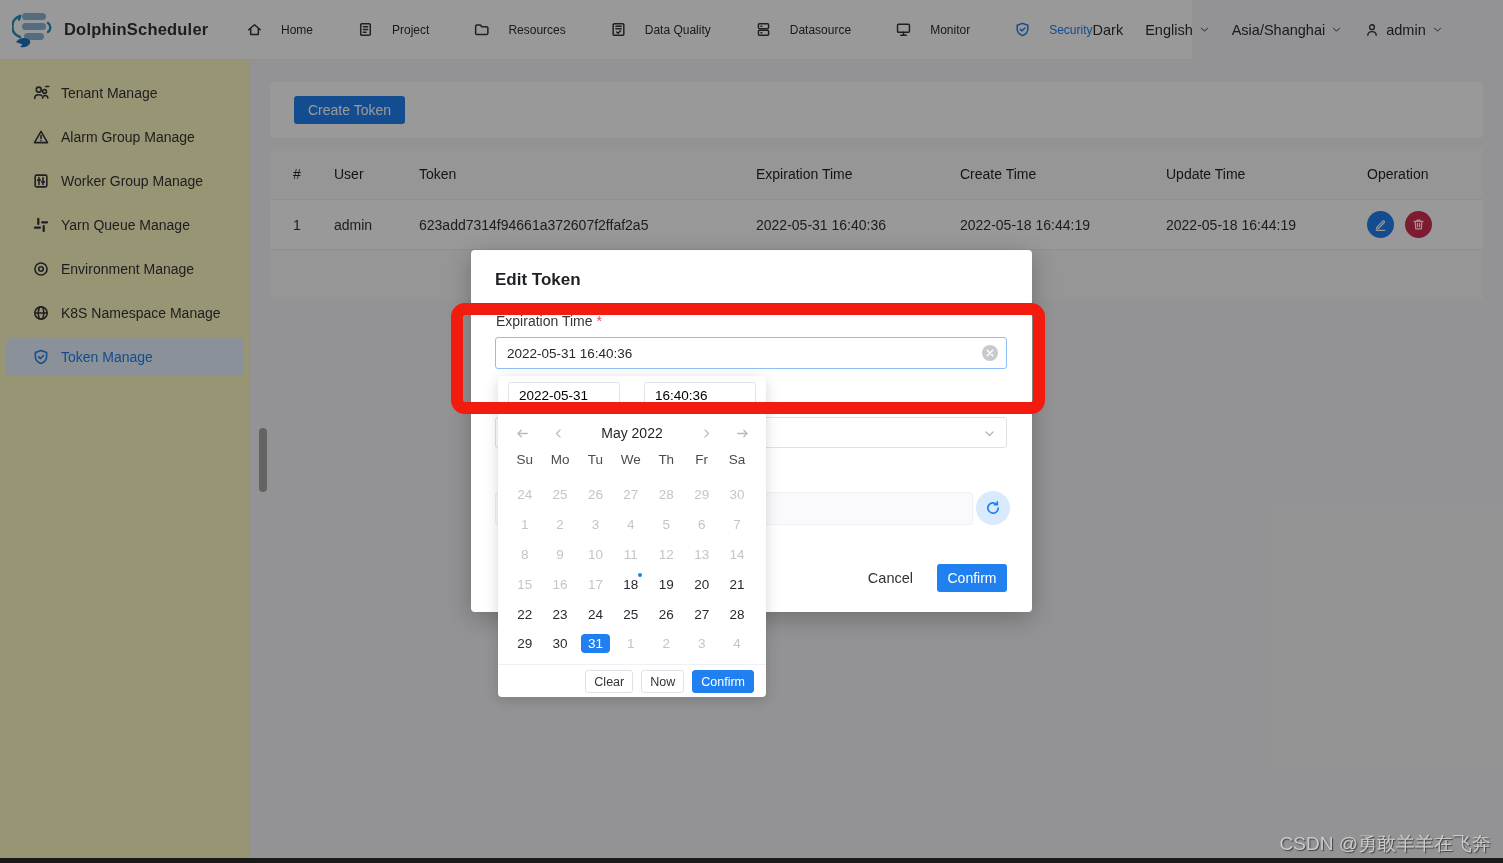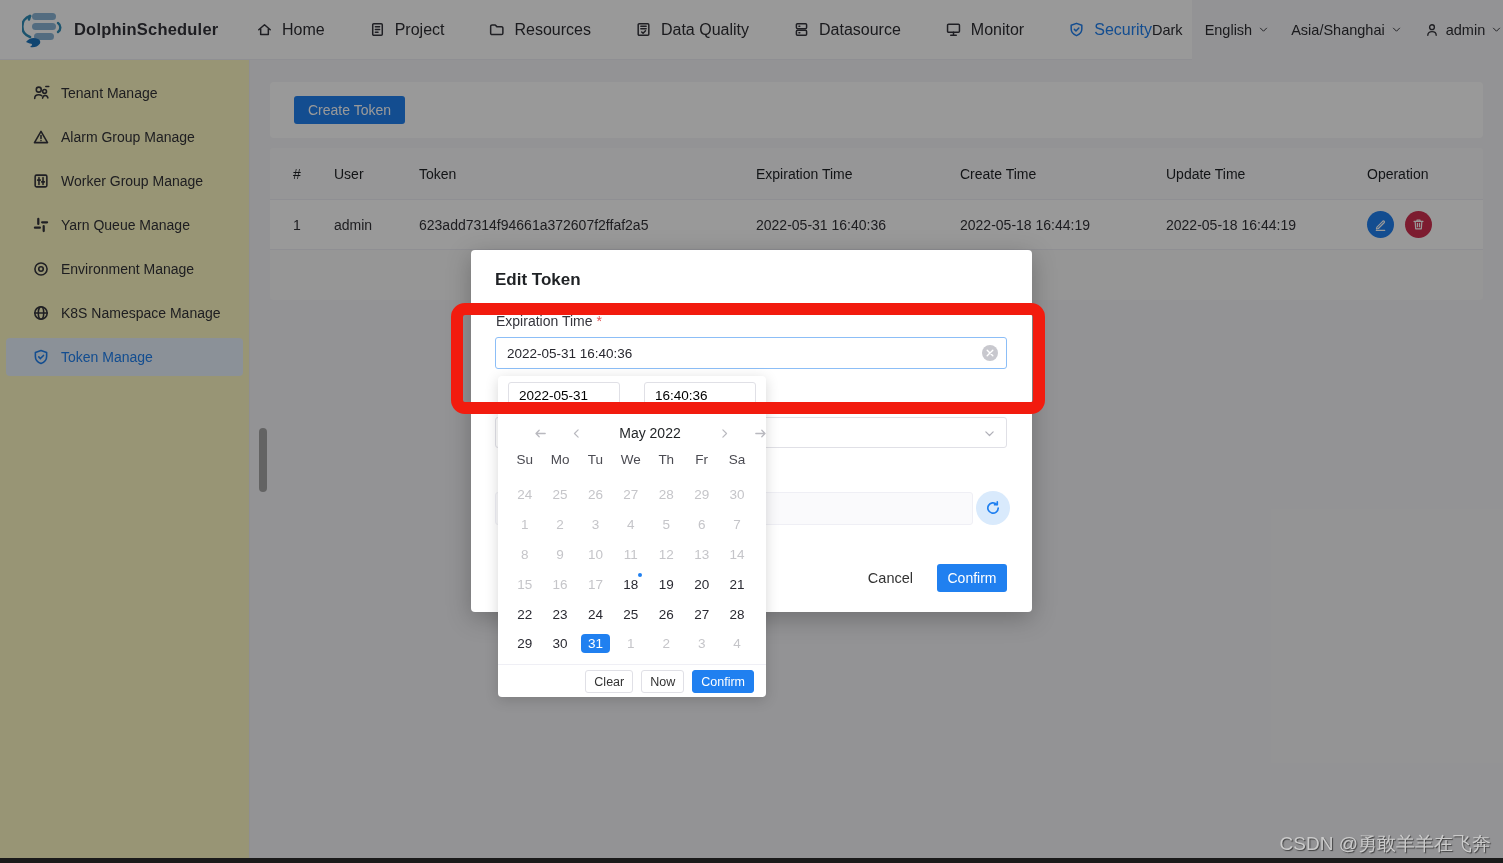--- a/index.html
+++ b/index.html
@@ -2,25 +2,25 @@
 <html><head>
 <meta charset="utf-8">
 <style>
   * { margin:0; padding:0; box-sizing:border-box; }
   html,body { width:1503px; height:863px; }
   body { font-family:"Liberation Sans", sans-serif; font-size:14px; color:#2e2e33; }
   .stage { position:relative; width:1503px; height:863px; background:#f6f6f8; overflow:hidden; }
 
   
   .topnav { position:absolute; left:0; top:0; width:1192px; height:60px; background:#fff;
-            border-bottom:1px solid #efeff5; display:flex; align-items:center; z-index:1;padding-left:10px; }
+            border-bottom:1px solid #efeff5; display:flex; align-items:center; z-index:1; }
   .brand { display:flex; align-items:center; gap:8px; padding-left:12px; width:238px; flex:0 0 auto; }
   .brand-text { font-size:16.5px; font-weight:600; color:#33333a; letter-spacing:.2px; }
   .nav-items { display:flex; align-items:center; gap:44px; padding-left:8px; }
-  .nav-item { display:flex; align-items:center; gap:9px; cursor:pointer; color:#2e2e33; font-size:16px; white-space:nowrap; }
+  .nav-item { display:flex; align-items:center; gap:18px; cursor:pointer; color:#2e2e33; font-size:12px; white-space:nowrap; }
   .nav-item.active { color:#2080f0; }
   .nav-item.active svg { stroke:#2080f0; }
   .nav-right { margin-left:auto; display:flex; align-items:center; gap:22px; padding-right:26px; }
   .nav-right .ctl { display:flex; align-items:center; gap:6px; cursor:pointer; font-size:14.5px; }
   svg.i { stroke:#35353c; fill:none; stroke-width:1.4; stroke-linecap:round; stroke-linejoin:round; }
 
   
   .sidebar { position:absolute; left:0; top:60px; width:250px; height:803px; background:#fef9c3;
              border-right:1px solid #efeff5; z-index:1; padding-top:8px; }
   .side-item { height:38px; margin:6px 6px 0 6px; border-radius:4px; display:flex; align-items:center;
@@ -80,21 +80,21 @@
   .cancel-btn { background:none; border:none; font-size:14.5px; color:#333; cursor:pointer; font-family:inherit; }
   .confirm-btn { width:70px; height:28px; background:#2080f0; color:#fff; border:none; border-radius:3px;
                  font-size:14px; cursor:pointer; font-family:inherit; }
 
   
   .popup { position:absolute; left:498px; top:376px; width:268px; height:321px; background:#fff;
            border-radius:4px; box-shadow:0 3px 14px rgba(0,0,0,.16); z-index:30; font-size:13.5px; }
   .popup-inputs { position:absolute; left:10px; top:6px; display:flex; gap:24px; }
   .popup-inputs input { width:112px; height:26px; border:1px solid #e0e0e6; border-radius:3px;
                         padding:0 10px; font-size:13.5px; color:#000000; font-family:inherit; }
-  .cal-header { position:absolute; left:28px; top:44px; width:248px; height:26px; display:flex; align-items:center;gap:8px; }
+  .cal-header { position:absolute; left:10px; top:44px; width:248px; height:26px; display:flex; align-items:center;gap:8px; }
   .cal-header .arrow { width:28px; display:flex; justify-content:center; cursor:pointer; }
   .cal-month { flex:1; text-align:center; font-size:14px; color:#1f2225; }
   .weekdays, .cal-week { position:relative; left:9px; width:248px; display:grid; grid-template-columns:repeat(7,35.4px); }
   .weekdays { position:absolute; top:76px; color:#4b4b52; }
   .weekdays div { text-align:center; }
   .cal-grid { position:absolute; left:9px; top:104px; width:248px; display:grid;
               grid-template-columns:repeat(7,35.4px); grid-auto-rows:29.8px; }
   .day { display:flex; align-items:center; justify-content:center; cursor:pointer; color:#2a2a32; position:relative; }
   .day.dim { color:#c5c5c9; }
   .day.selected span { background:#2080f0; color:#fff; border-radius:4px; padding:2px 7px; }

